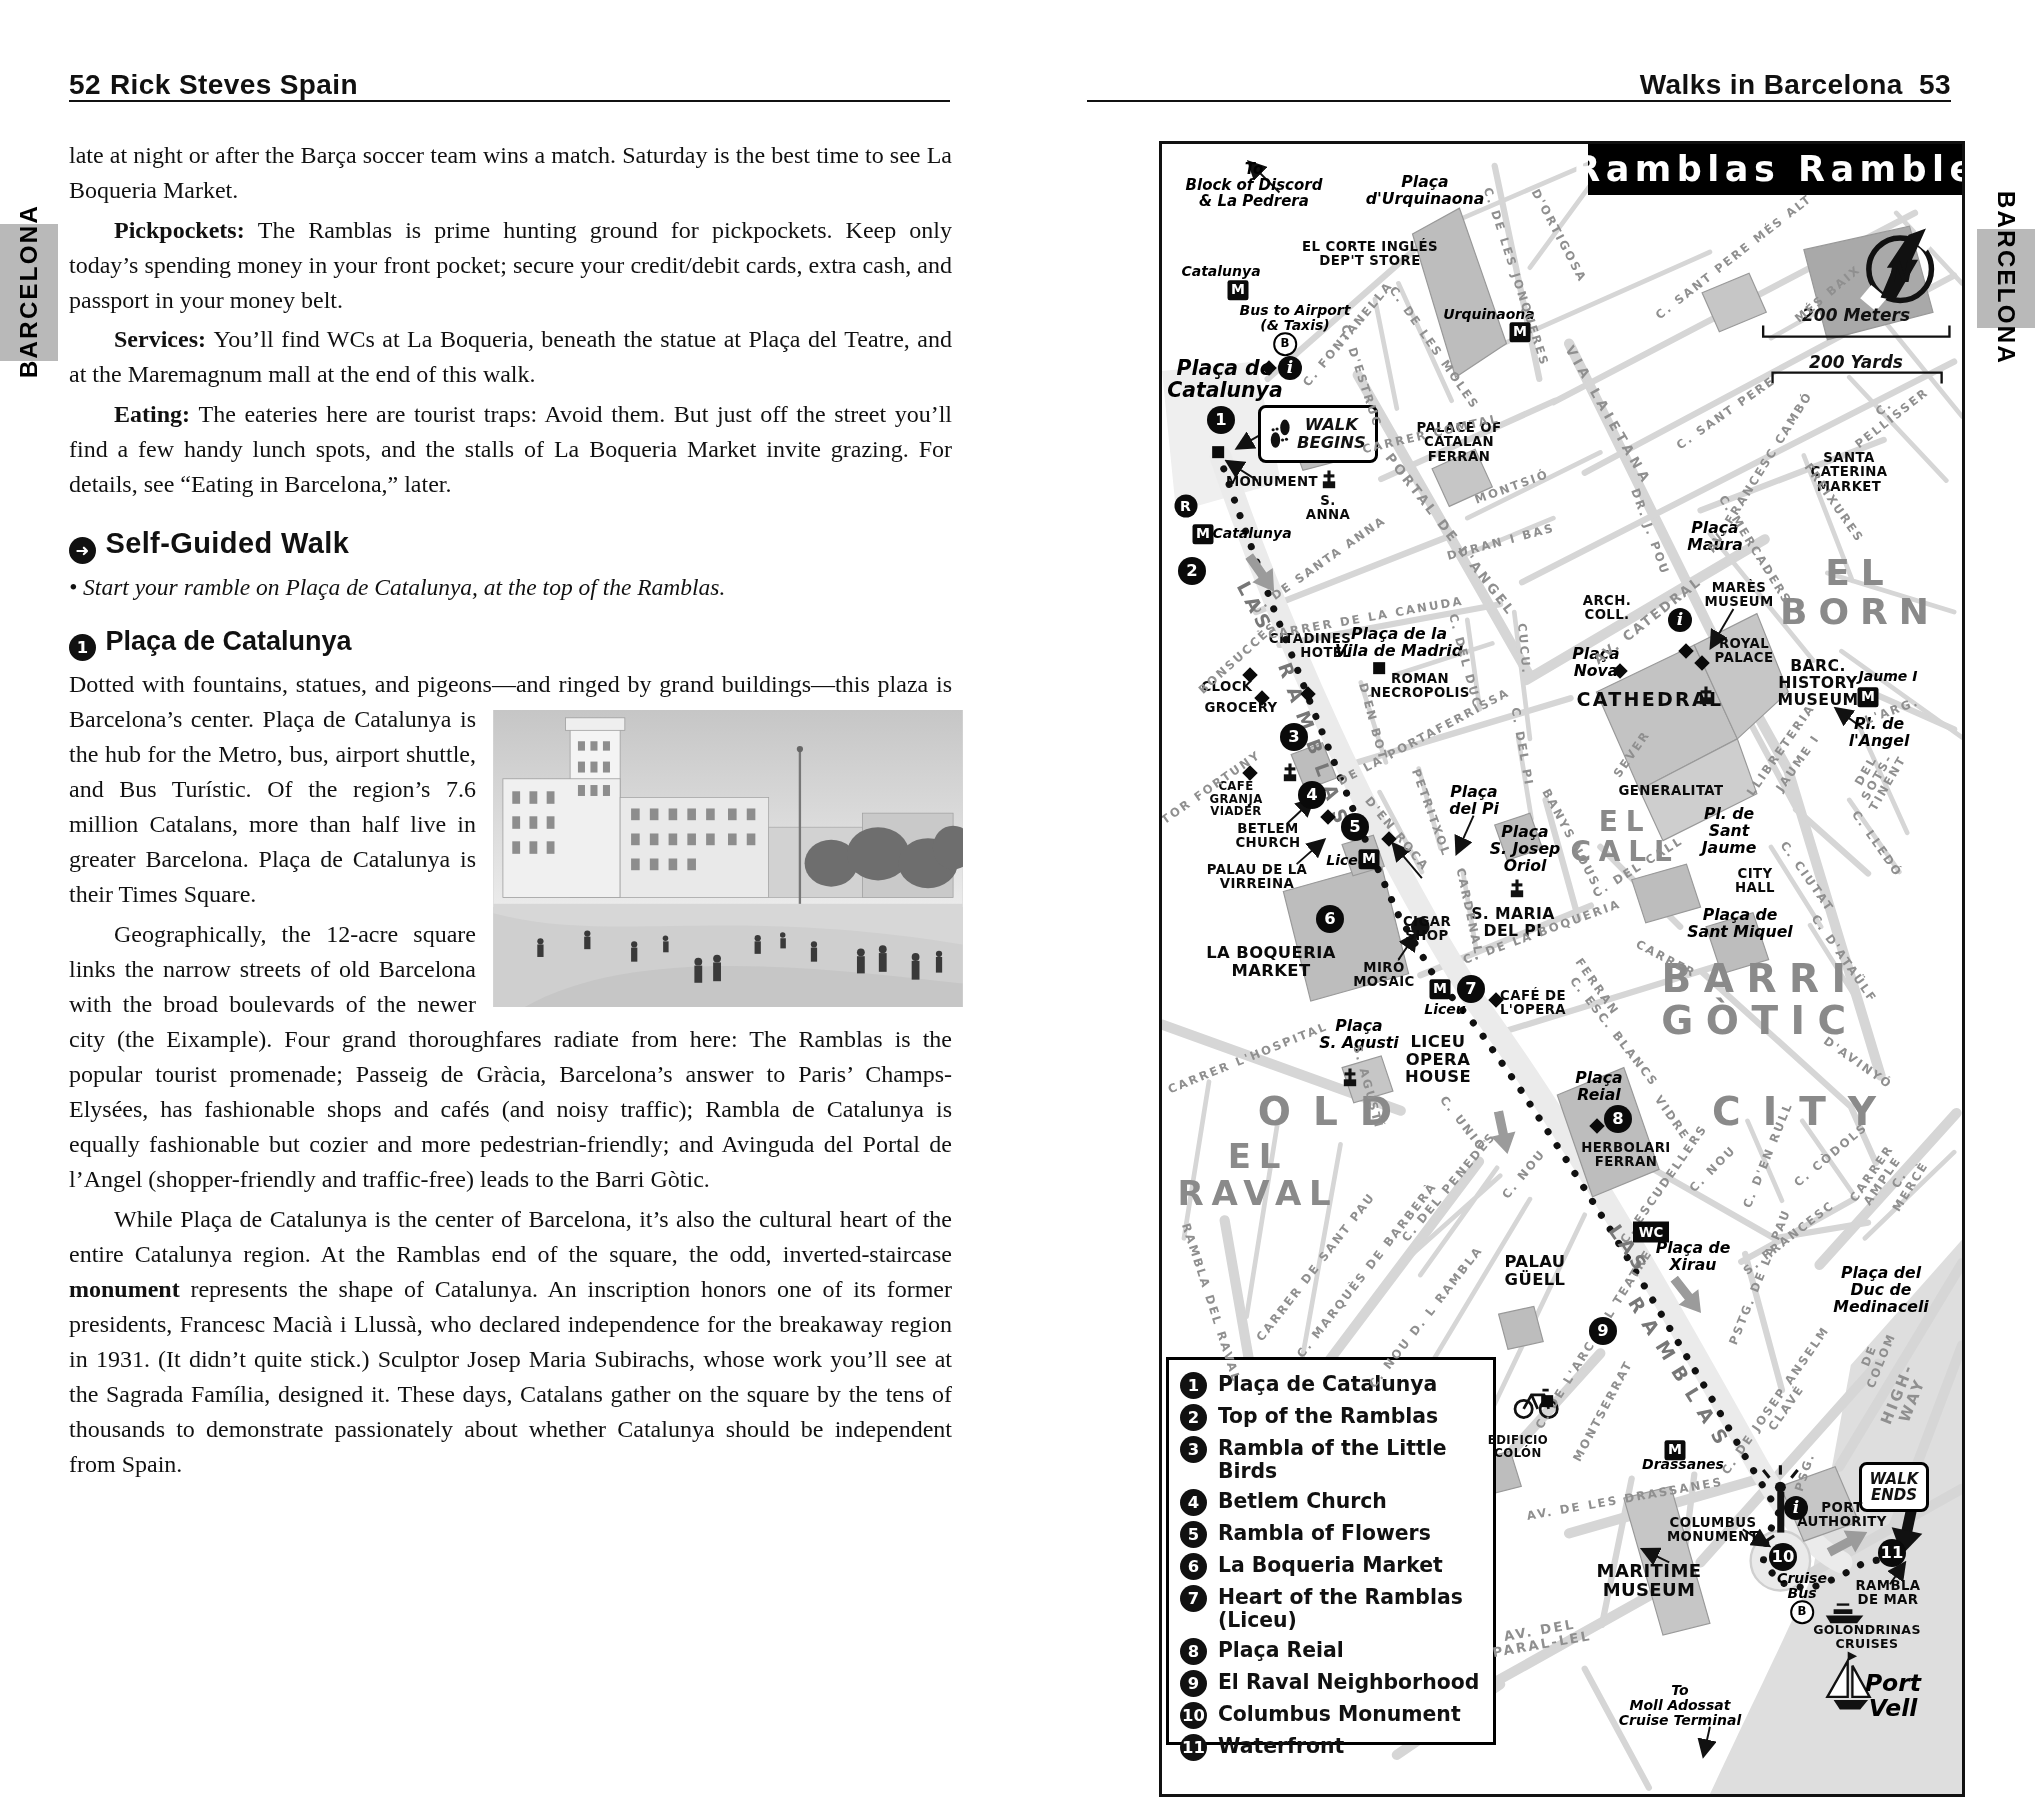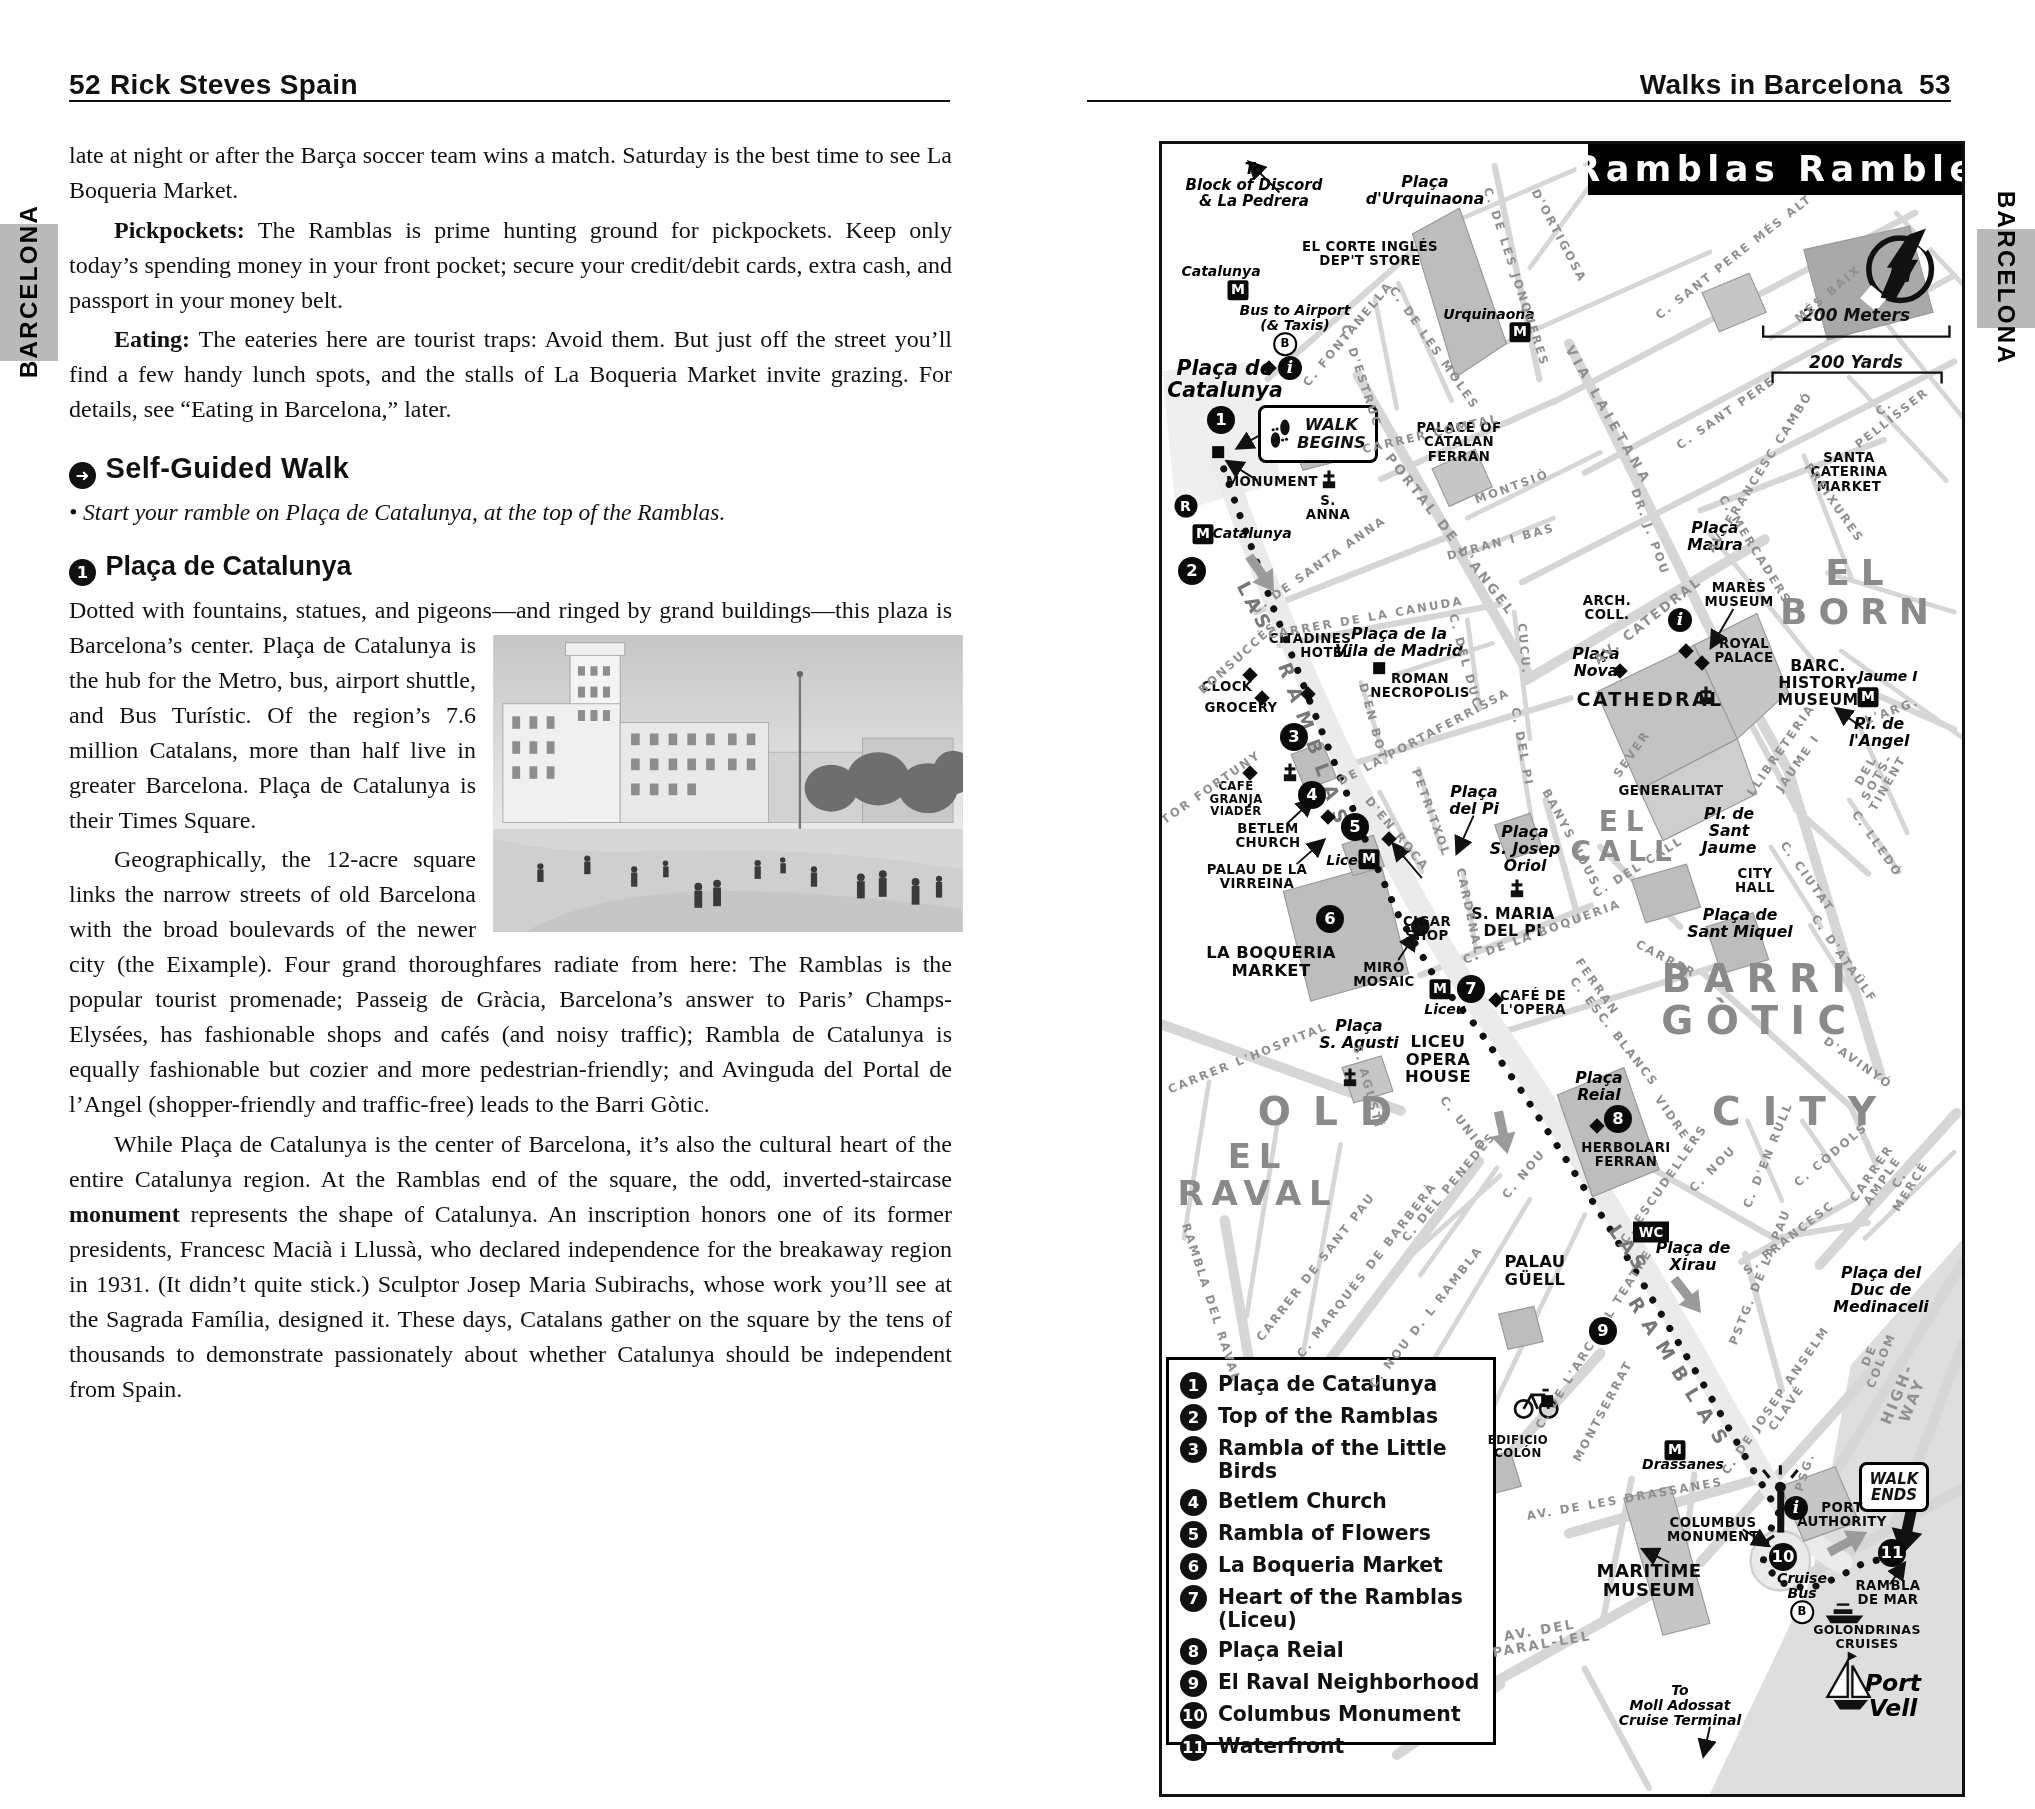--- a/index.html
+++ b/index.html
@@ -74,20 +74,21 @@
 <div class="abs runhead" style="left:110px;top:69px;">Rick Steves Spain</div>
 <div class="abs" id="rule-left"></div>
 
 <div class="abs tabbar" style="left:0;top:224px;width:58px;height:137px;"></div>
 <div class="abs tabtxt" style="left:29px;top:291px;transform:translate(-50%,-50%) rotate(-90deg);">BARCELONA</div>
 
 <div class="abs" id="left-flow">
   <div id="paras-top">
       <p><span>late at night or after the Barça soccer team wins a match. Saturday is the best time to see La Boqueria Market.</span></p>
       <p class="ind"><b class="lead">Pickpockets: </b><span>The Ramblas is prime hunting ground for pickpockets. Keep only today’s spending money in your front pocket; secure your credit/debit cards, extra cash, and passport in your money belt.</span></p>
+      <p class="ind"><b class="lead">Services: </b><span>You’ll find WCs at La Boqueria, beneath the statue at Plaça del Teatre, and at the Maremagnum mall at the end of this walk.</span></p>
       <p class="ind"><b class="lead">Eating: </b><span>The eateries here are tourist traps: Avoid them. But just off the street you’ll find a few handy lunch spots, and the stalls of La Boqueria Market invite grazing. For details, see “Eating in Barcelona,” later.</span></p>
     </div>
   <div class="walk-h">
     <span class="numc">➜</span><span>Self-Guided Walk</span>
   </div>
   <div class="bullet-line">• <em>Start your ramble on Plaça de Catalunya, at the top of the Ramblas.</em></div>
   <div class="sec-h">
     <span class="numc">1</span><span>Plaça de Catalunya</span>
   </div>
   <div id="paras-main">

